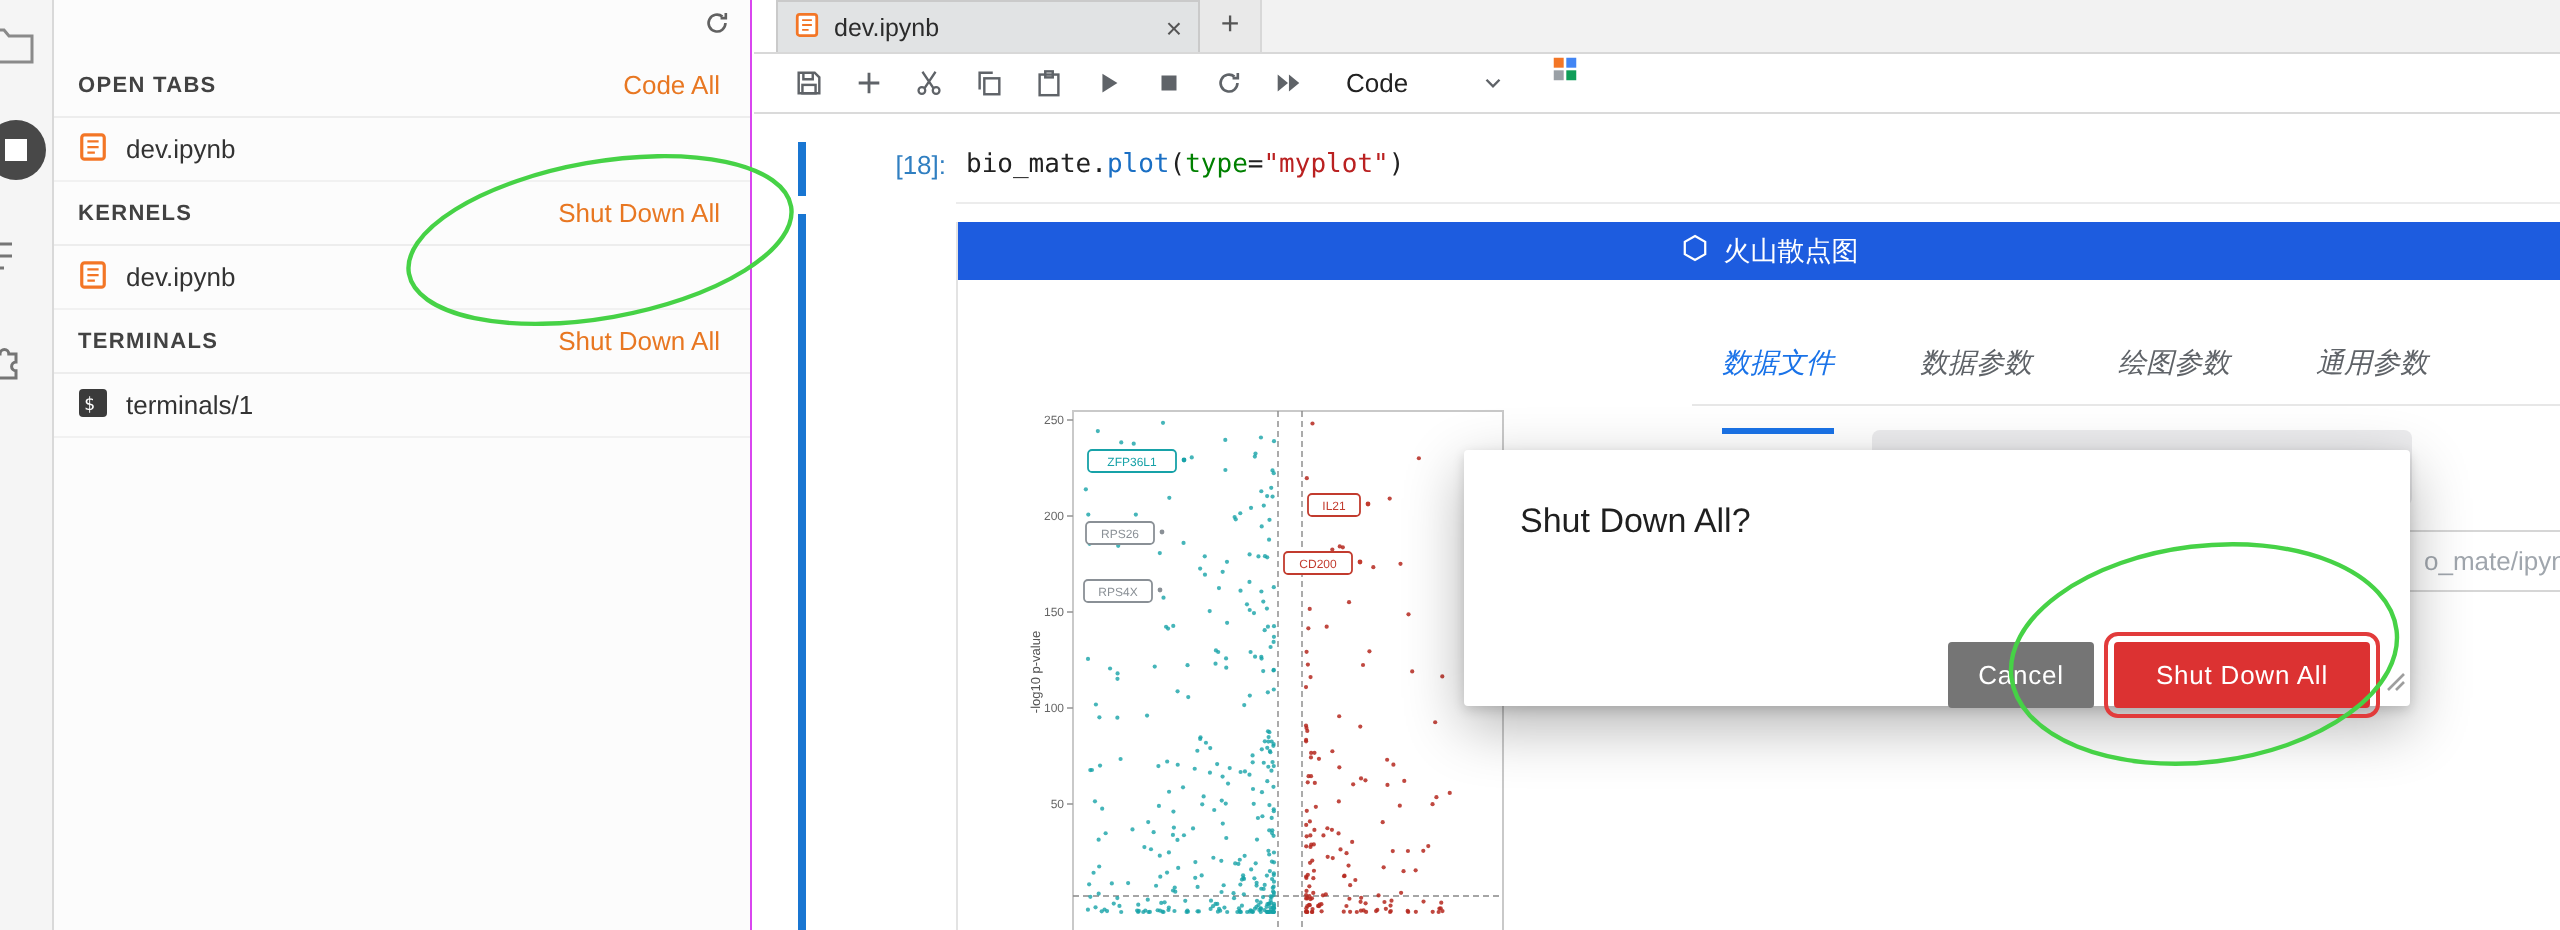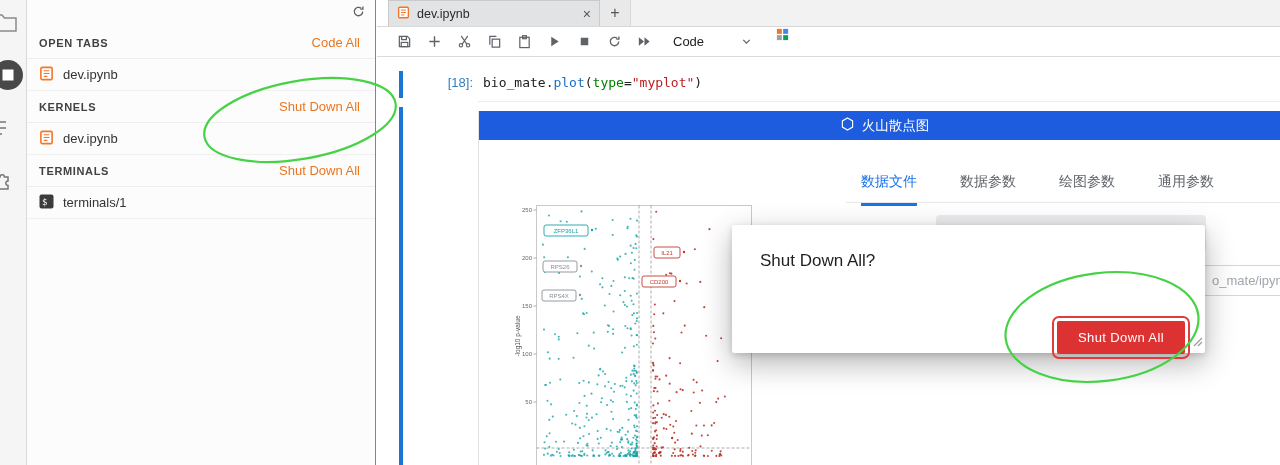--- a/index.html
+++ b/index.html
@@ -39,21 +39,21 @@
   #prompt{position:absolute;left:403px;top:75px;width:70px;text-align:right;font-family:Liberation Sans, sans-serif;font-size:13px;color:#307fc1;}
   #code-line{position:absolute;left:483px;top:75px;font-family:"DejaVu Sans Mono",monospace;font-size:13px;color:#212121;white-space:pre;cursor:text;}
   #cell-underline{position:absolute;left:478px;top:101px;width:802px;height:1px;background:#ececec;}
 
   
   #widget{position:absolute;left:478px;top:111px;width:802px;height:354px;background:#fff;border-left:1px solid #e3e3e3;box-sizing:border-box;}
   #whead{height:29px;background:#1d5cdf;color:#fff;display:flex;align-items:center;gap:8px;padding-left:11px;font-size:13.5px;justify-content:center;}
   #plot-title{position:absolute;left:34px;top:70px;width:245px;text-align:center;font-size:9px;color:#444;}
   #volcano{position:absolute;left:34px;top:85px;}
   #wtabs{position:absolute;left:382px;top:62px;display:flex;gap:43px;font-size:14px;}
-  .wtab{padding-bottom:12px;color:#5f6368;cursor:pointer;}
+  .wtab{padding-bottom:23px;color:#5f6368;cursor:pointer;font-style:italic;}
   .wtab.active{color:#1a73e8;border-bottom:3px solid #1a73e8;}
   #wtab-divider{position:absolute;left:367px;top:91px;right:0;height:1px;background:#e7e7e7;}
   #graybox{position:absolute;left:457px;top:104px;width:270px;height:38px;background:#ececee;border-radius:4px;}
   #path-input{position:absolute;left:670px;top:154px;width:250px;height:31px;border:1px solid #d6d6d6;border-radius:4px;background:#fff;box-sizing:border-box;cursor:text;}
   #path-input span{position:absolute;left:62px;top:0;line-height:29px;font-size:13px;color:#a0a6ad;white-space:nowrap;}
 
   
   #dialog{position:absolute;left:732px;top:225px;width:473px;height:128px;background:#fff;border-radius:2px;z-index:30;
           box-shadow:0 10px 30px rgba(0,0,0,.30),0 2px 6px rgba(0,0,0,.15);}
   #dlg-title{position:absolute;left:28px;top:26px;font-size:17px;color:#1f1f1f;}
@@ -767,20 +767,21 @@
   </div>
   <div id="wtab-divider"></div>
   <div id="graybox"></div>
   <div id="path-input">
     <span>o_mate/ipynb</span>
   </div>
 </div>
 
 <div id="dialog">
   <div id="dlg-title">Shut Down All?</div>
+  <button id="btn-cancel" class="dlg-btn">Cancel</button>
   <button id="btn-confirm" class="dlg-btn">Shut Down All</button>
   <span id="dlg-resize">
     <svg width="13" height="13">
         <path d="M12 4L4 12M12 8L8 12" stroke="#9e9e9e" stroke-width="1.3" fill="none"></path>
       </svg>
   </span>
 </div>
 
 <svg id="annotations" width="1280" height="465">
   <ellipse cx="300" cy="120" rx="97" ry="39" transform="rotate(-10 300 120)" fill="none" stroke="#46d246" stroke-width="2.2"></ellipse>

